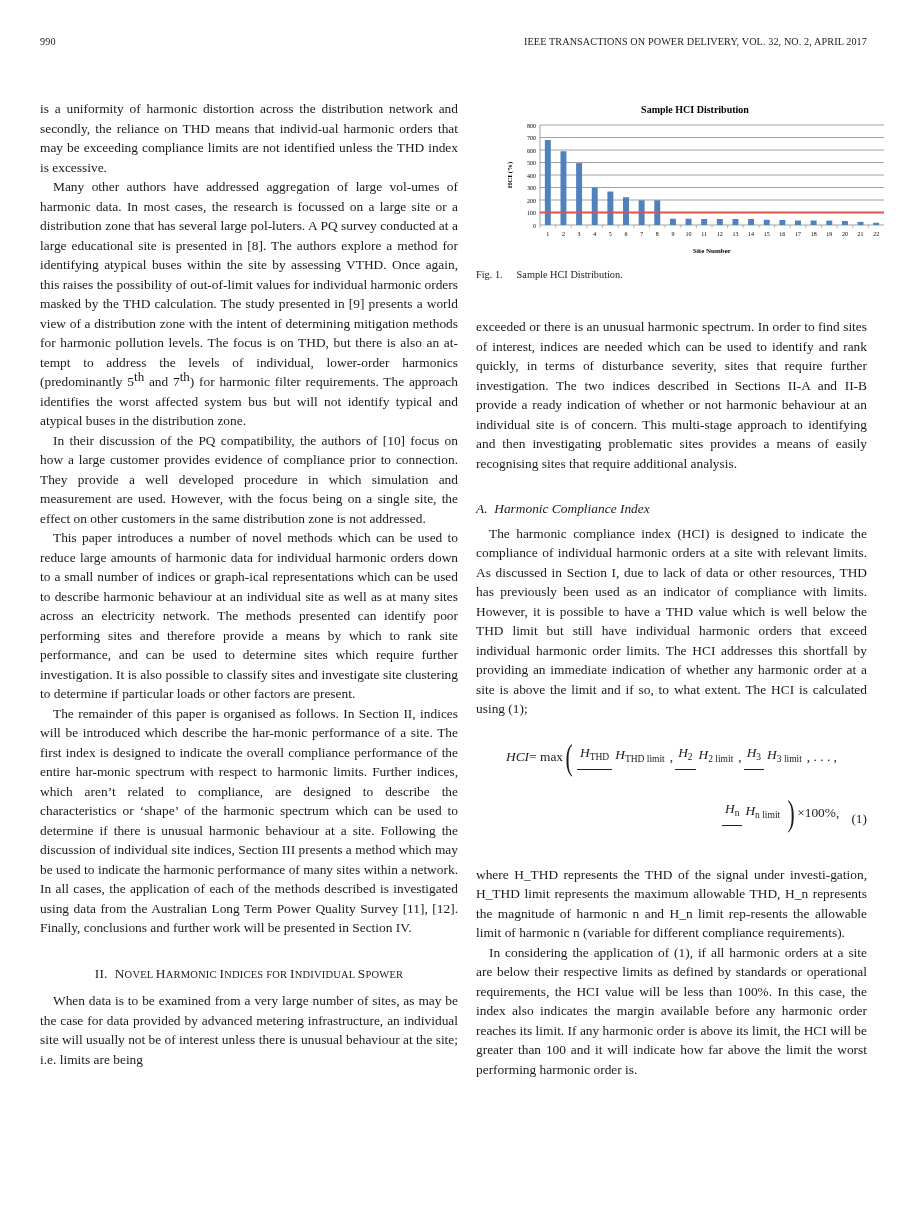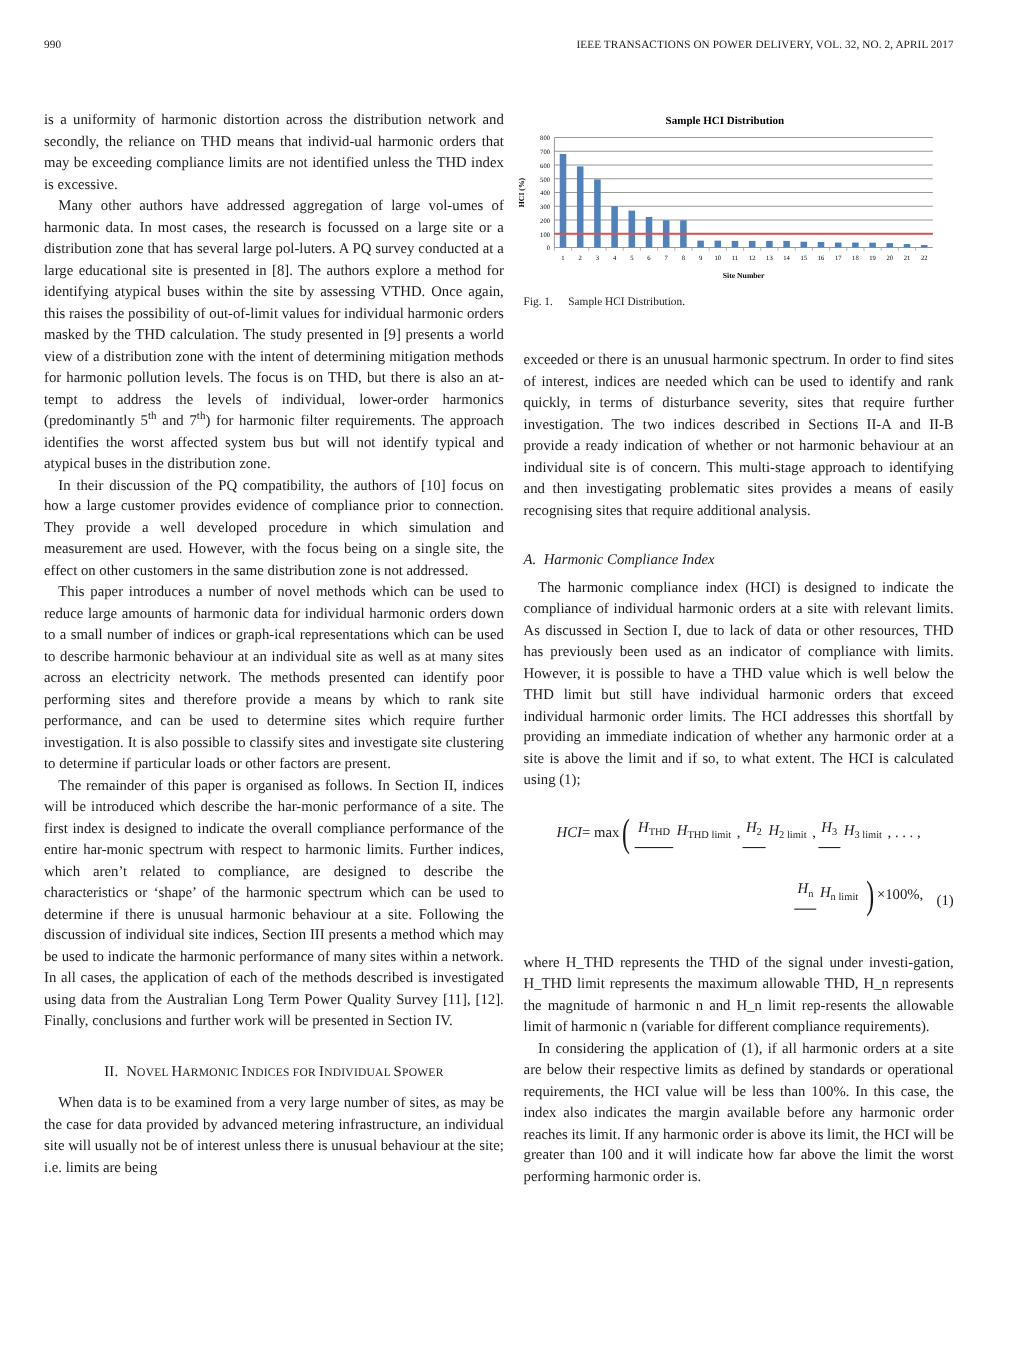--- a/index.html
+++ b/index.html
@@ -8,25 +8,25 @@
   .header { position: absolute; top: 36px; left: 40px; right: 57px; height: 14px;
             font-size: 10.2px; letter-spacing: 0.1px; }
   .header .pg { position: absolute; left: 0; top: 0; }
   .header .jn { position: absolute; right: 0; top: 0; }
   .col { position: absolute; top: 99px; width: 418px; font-size: 13.4px; line-height: 19.5px;
          text-align: justify; hyphens: manual; }
   .col.left { left: 40px; }
   .col.right { left: 476px; width: 391px; }
   .col p { margin: 0; text-indent: 13px; }
   .col p.noind { text-indent: 0; }
-  sup { font-size: 10px; line-height: 0; vertical-align: 5px; }
+  sup { font-size: 13px; line-height: 0; vertical-align: 5px; }
   .sec-head { text-align: center; margin: 26px 0 7px 0; font-size: 13.4px; letter-spacing: 0.2px; }
   .sec-head .sc { font-size: 10.5px; }
   .subsec { font-style: italic; margin: 26px 0 5px 0; }
-  .figure { position: absolute; left: 464px; top: 99px; width: 391px; height: 160px; }
+  .figure { position: absolute; left: 500px; top: 99px; width: 391px; height: 160px; }
   .fig-caption { position: absolute; left: 476px; top: 269px; font-size: 10.3px; }
   .fig-caption .lbl { margin-right: 14px; }
   .equation { position: relative; height: 120px; margin: 20px 0 6px 0; font-size: 13.4px; }
   .eq-row { position: absolute; display: flex; align-items: center; }
   .frac { display: inline-flex; flex-direction: row; align-items: center; margin: 0 2px; }
   .frac .num { padding: 0 3px 2px 3px; border-bottom: 1px solid #222; font-style: italic; }
   .frac .den { padding: 2px 3px 0 3px; font-style: italic; }
   .sub { font-size: 9.5px; font-style: normal; vertical-align: -3px; }
   .paren { font-size: 36px; line-height: 36px; transform: scaleX(0.6); display: inline-block; font-weight: 300; }
   .it { font-style: italic; }

